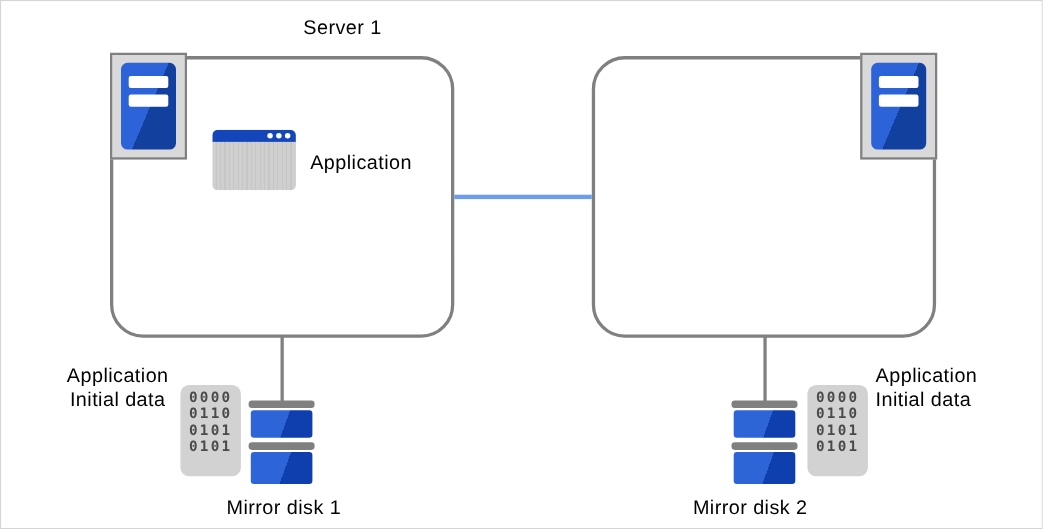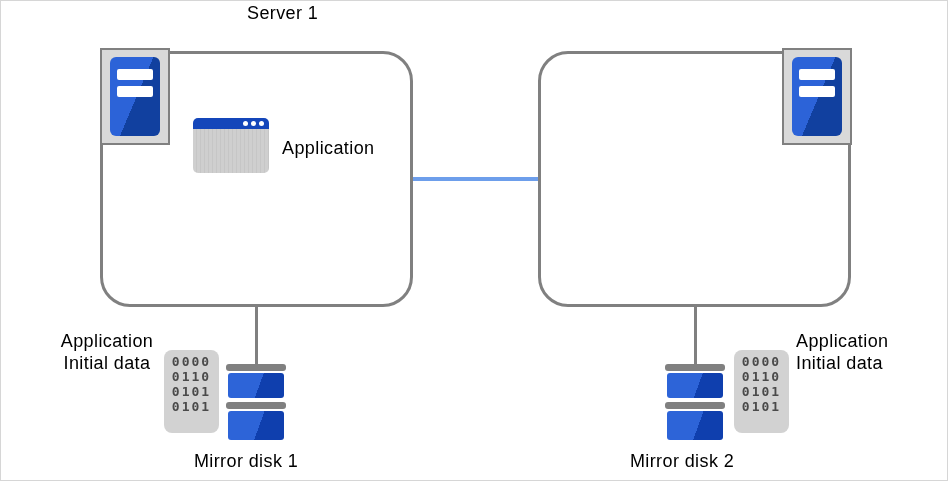--- a/index.html
+++ b/index.html
@@ -7,21 +7,21 @@
     position:relative;
     width:948px;height:481px;
     background:#ffffff;
     border:1px solid #d6d6d6;
     box-sizing:border-box;
     font-family:"Liberation Sans", sans-serif;
     color:#000;
     overflow:hidden;
   }
   .label{position:absolute;font-size:18px;letter-spacing:.4px;line-height:22px;white-space:nowrap;}
-  .title{top:1px;width:100px;text-align:left;}
+  .title{top:13px;width:100px;text-align:right;}
   #title1{left:246px;}
   #title2{left:624px;}
 
   .box{
     position:absolute;top:50px;width:313px;height:256px;
     border:3px solid #808080;border-radius:30px;
     background:#fff;box-sizing:border-box;
   }
   #box1{left:99px;}
   #box2{left:537px;}
@@ -66,21 +66,21 @@
   .disk-bar{width:60px;height:7px;background:#808080;border-radius:3px;}
   .disk-bar.mid{margin-top:4px;}
   .disk-platter{
     width:56px;margin:2px auto 0 auto;border-radius:3px;
     background:linear-gradient(110deg,#2d64d8 55%,#0f3fae 55%);
   }
   .disk-platter.p1{height:25px;}
   .disk-platter.p2{height:29px;}
 
   .disk-label{top:449px;width:130px;text-align:center;}
-  #disk-label-1{left:180px;}
+  #disk-label-1{left:192px;}
   #disk-label-2{left:616px;}
 
   
   .data-icon{
     position:absolute;top:349px;width:55px;height:83px;
     background:#d2d2d2;border-radius:8px;
     box-sizing:border-box;padding-top:4px;text-align:center;
   }
   #data-icon-1{left:163px;}
   #data-icon-2{left:733px;}

